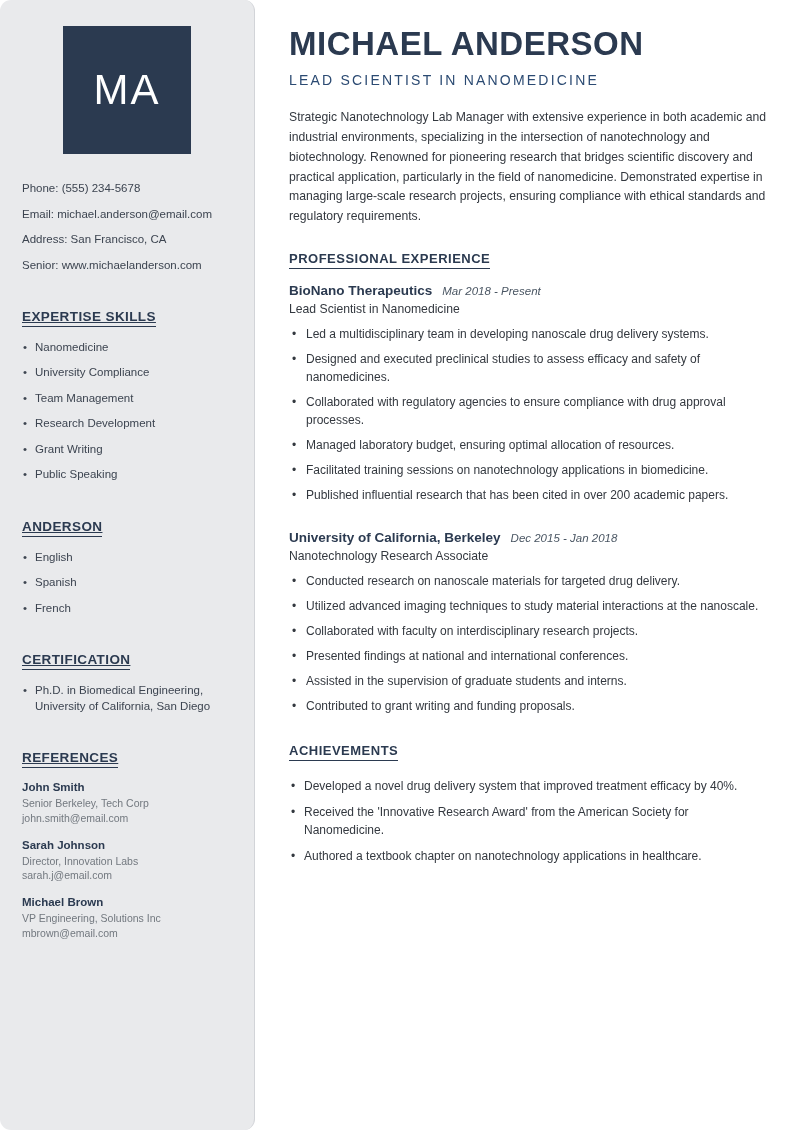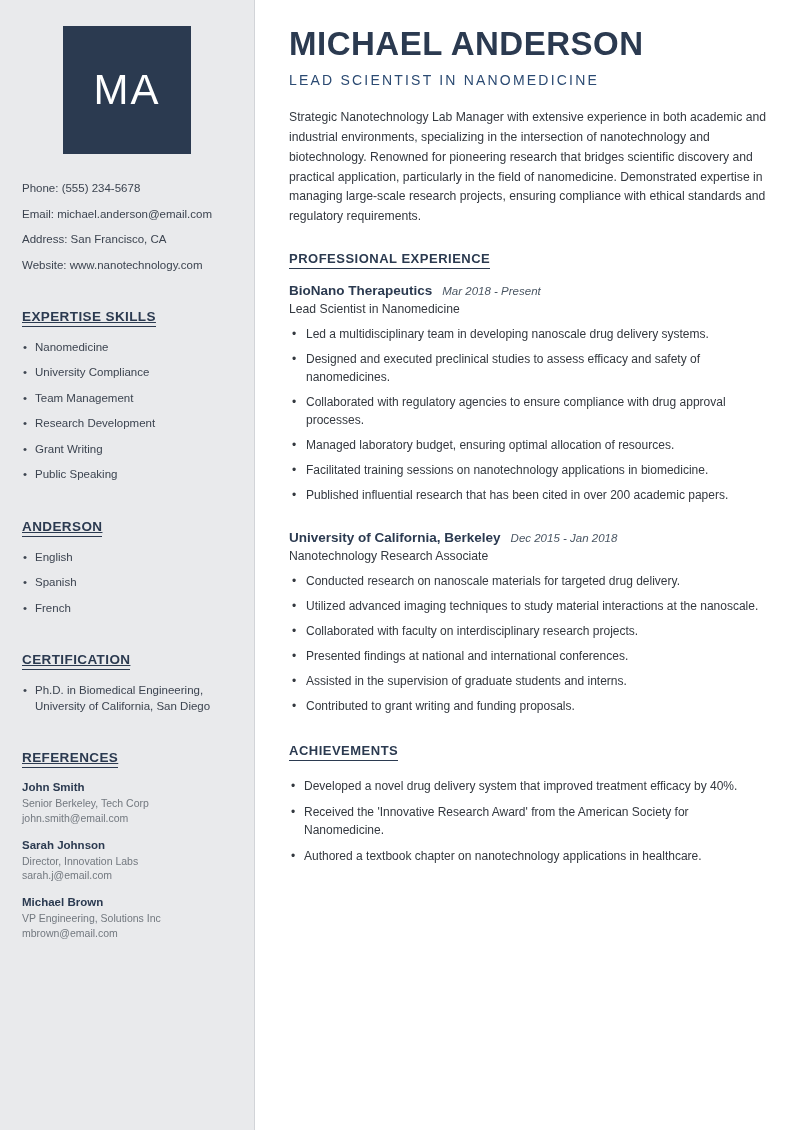--- a/index.html
+++ b/index.html
@@ -18,20 +18,21 @@
     overflow: hidden;
   }
 
   
   .sidebar {
     width: 255px;
     min-width: 255px;
     background: #e9eaec;
     border-right: 1px solid #d2d4d8;
     padding: 22px 22px 20px 22px;
+    border-radius: 11px;
   }
   .avatar-wrap {
     display: flex;
     justify-content: center;
     margin-top: 4px;
     margin-bottom: 26px;
   }
   .avatar {
     width: 128px;
     height: 128px;
@@ -197,21 +198,21 @@
   <aside class="sidebar">
 
     <div class="avatar-wrap">
       <div class="avatar">MA</div>
     </div>
 
     <div>
       <div class="contact-line">Phone: (555) 234-5678</div>
       <div class="contact-line">Email: michael.anderson@email.com</div>
       <div class="contact-line">Address: San Francisco, CA</div>
-      <div class="contact-line">Website: www.nanotechnology.com</div>
+      <div class="contact-line">Senior: www.michaelanderson.com</div>
     </div>
 
     <div>
       <div class="side-section-title">EXPERTISE SKILLS</div>
       <ul class="bullet-list">
         <li>Nanomedicine</li>
         <li>University Compliance</li>
         <li>Team Management</li>
         <li>Research Development</li>
         <li>Grant Writing</li>

